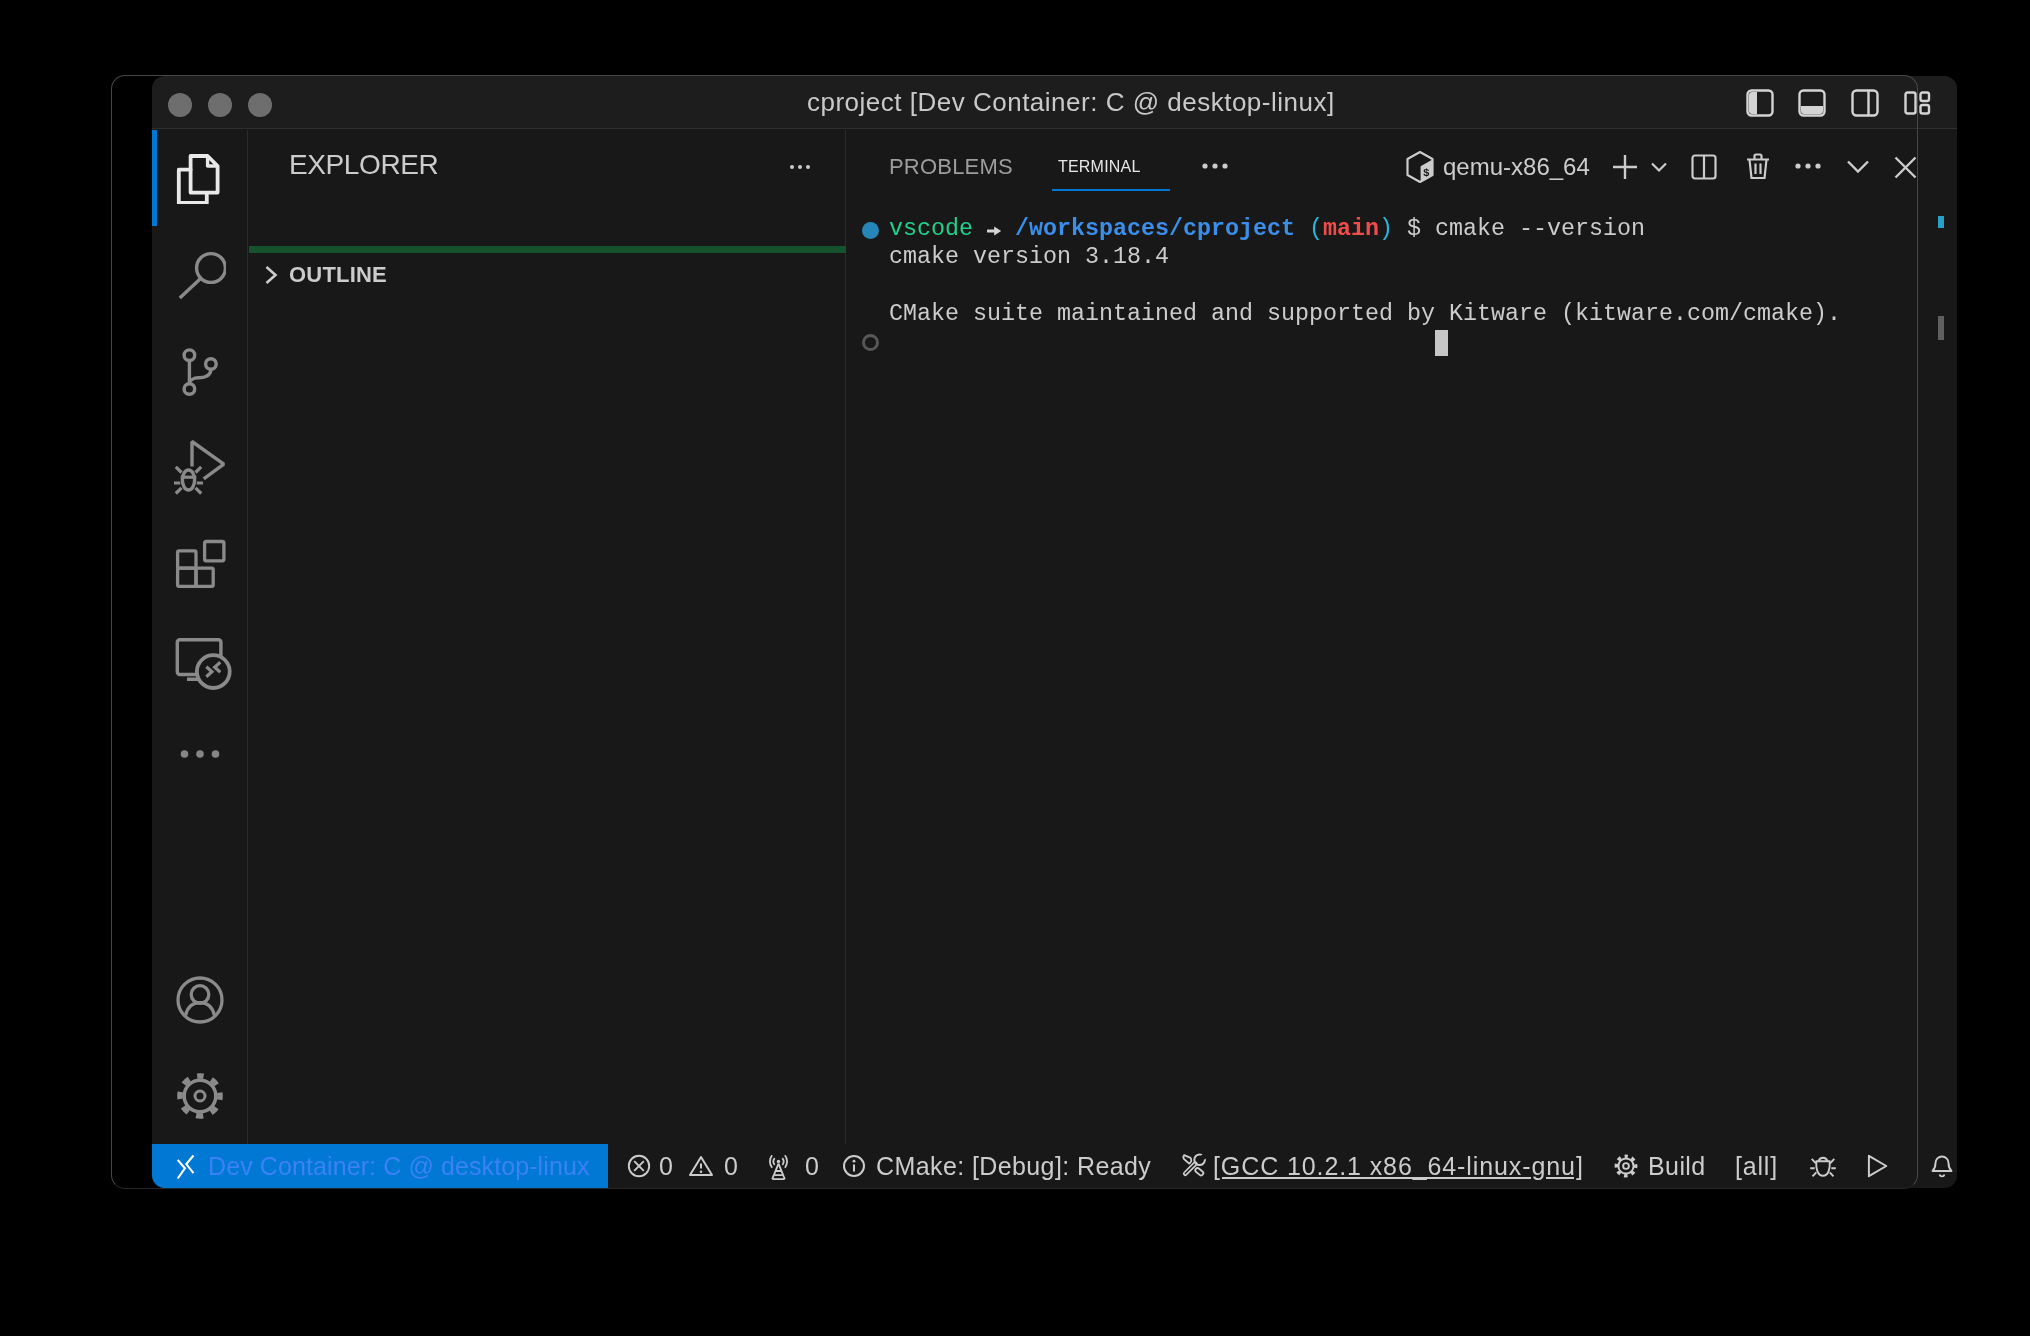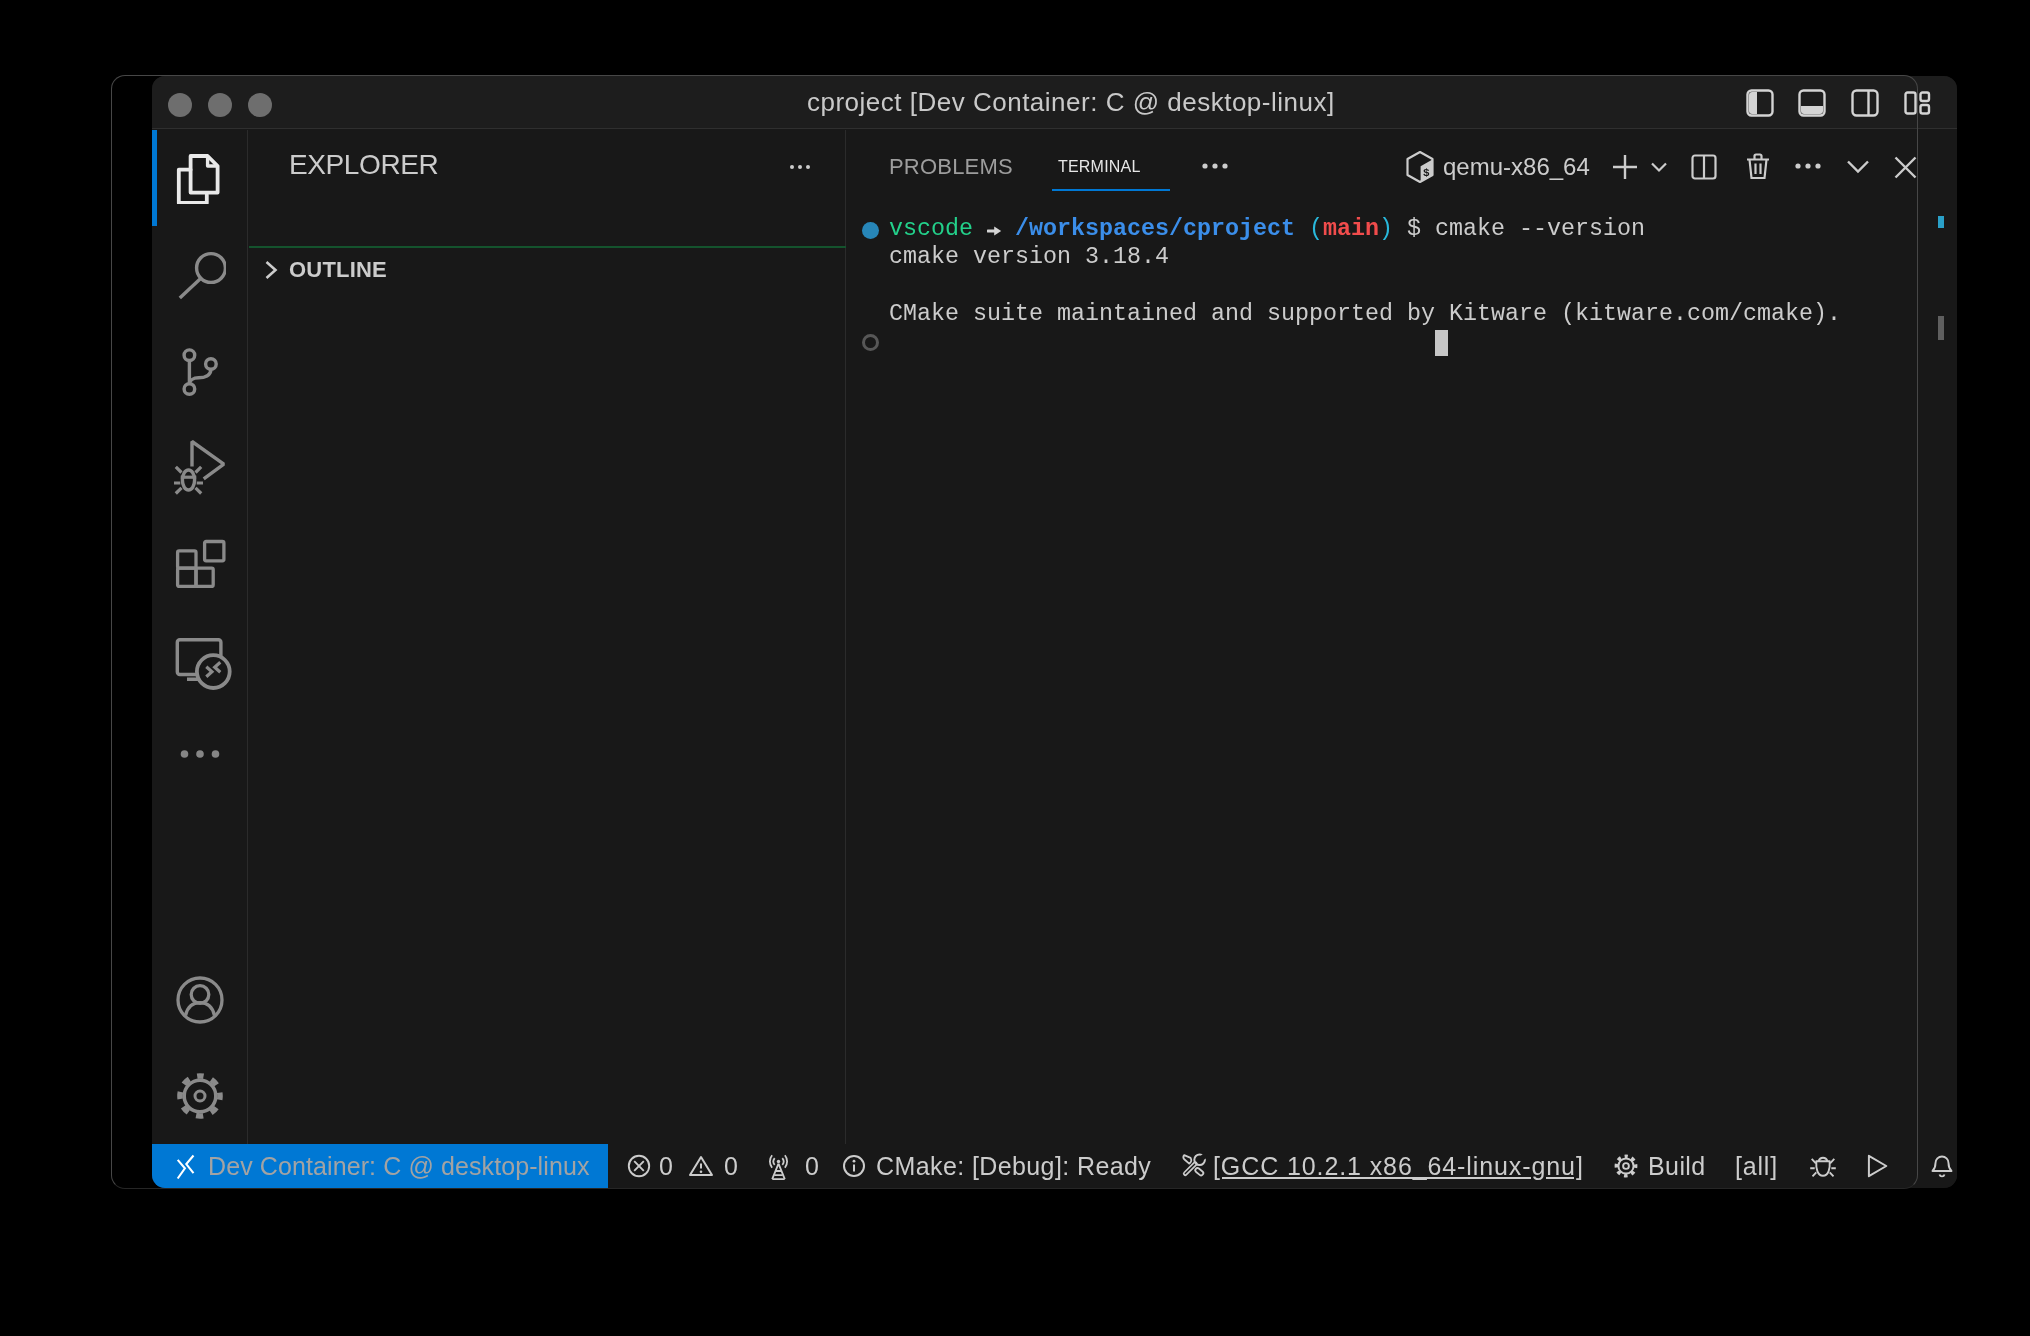--- a/index.html
+++ b/index.html
@@ -153,21 +153,21 @@
 
   <div id="sidebar"></div>
   <div class="abs" style="left:137px; top:54px; width:557px; height:70px; line-height:70px; font-size:28px; color:#cccccc; letter-spacing:-0.4px;">EXPLORER</div>
   <div class="abs" style="left:637px; top:80px;">
       <svg width="22" height="22" viewBox="0 0 22 22">
         <circle cx="3" cy="11" r="2" fill="#cccccc"></circle>
         <circle cx="11" cy="11" r="2" fill="#cccccc"></circle>
         <circle cx="19" cy="11" r="2" fill="#cccccc"></circle>
       </svg>
     </div>
-  <div class="abs" style="left:97px; top:170px; width:597px; height:44px; border-top:2px solid #14532d;">
+  <div class="abs" style="left:97px; top:170px; width:597px; height:44px; border-top:7px solid #14532d;">
     <span class="abs" style="left:15px; top:10px;">
         <svg width="24" height="24" viewBox="0 0 24 24">
           <path d="M2.5 4 l9 8 -9 8" fill="none" stroke="#cccccc" stroke-width="2.6"></path>
         </svg>
       </span>
     <span class="abs" style="left:40px; top:0; height:44px; line-height:44px; font-size:22px; font-weight:bold; color:#cccccc; letter-spacing:0.2px;">OUTLINE</span>
   </div>
 
   <div id="panel"></div>
   <div class="abs" style="left:737px; top:53px; height:76px; line-height:76px; font-size:22px; color:#9d9d9d; letter-spacing:0.2px;text-align:right;">PROBLEMS</div>
@@ -246,21 +246,21 @@
   <div class="abs" style="left:1786px; top:240px; width:6px; height:24px; background:#5f5f5f;"></div>
 
   <div id="status">
     <div id="remoteseg"></div>
     <div class="abs" style="left:24px; top:10px;">
         <svg width="20" height="26" viewBox="0 0 20 26">
           <path d="M1.7 5.8 L8.9 14.4 L1.7 24.5" fill="none" stroke="#ffffff" stroke-width="2.1"></path>
           <path d="M17.5 1.5 L10.3 10.1 L17.5 19.2" fill="none" stroke="#ffffff" stroke-width="2.1"></path>
         </svg>
       </div>
-    <div class="sbitem" style="left:56px; color:#a3a3a3; letter-spacing:0.1px;">Dev Container: C @ desktop-linux</div>
+    <div class="sbitem" style="left:56px; color:#3b82f6; letter-spacing:0.1px;">Dev Container: C @ desktop-linux</div>
     <div class="abs" style="left:475px; top:10px;">
         <svg width="24" height="24" viewBox="0 0 24 24">
           <circle cx="12" cy="12" r="10.2" fill="none" stroke="#cccccc" stroke-width="1.9"></circle>
           <path d="M7.2 7.2 L16.8 16.8 M16.8 7.2 L7.2 16.8" stroke="#cccccc" stroke-width="1.9"></path>
         </svg>
       </div>
     <div class="sbitem" style="left:507px;">0</div>
     <div class="abs" style="left:536px; top:10px;">
         <svg width="26" height="24" viewBox="0 0 26 24">
           <path d="M13 3 L24 21 H2 Z" fill="none" stroke="#cccccc" stroke-width="2" stroke-linejoin="round"></path>

